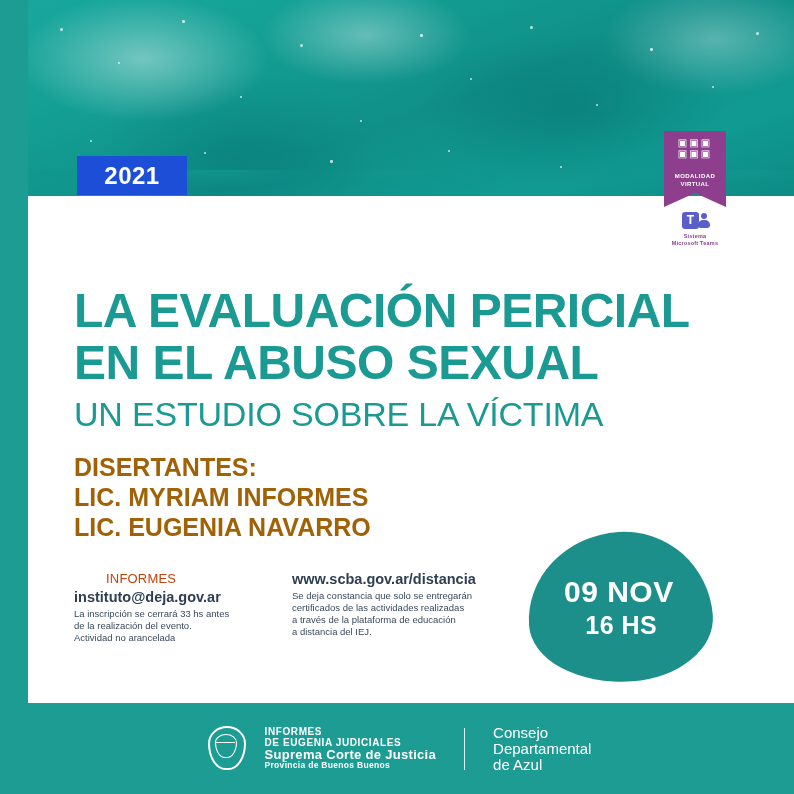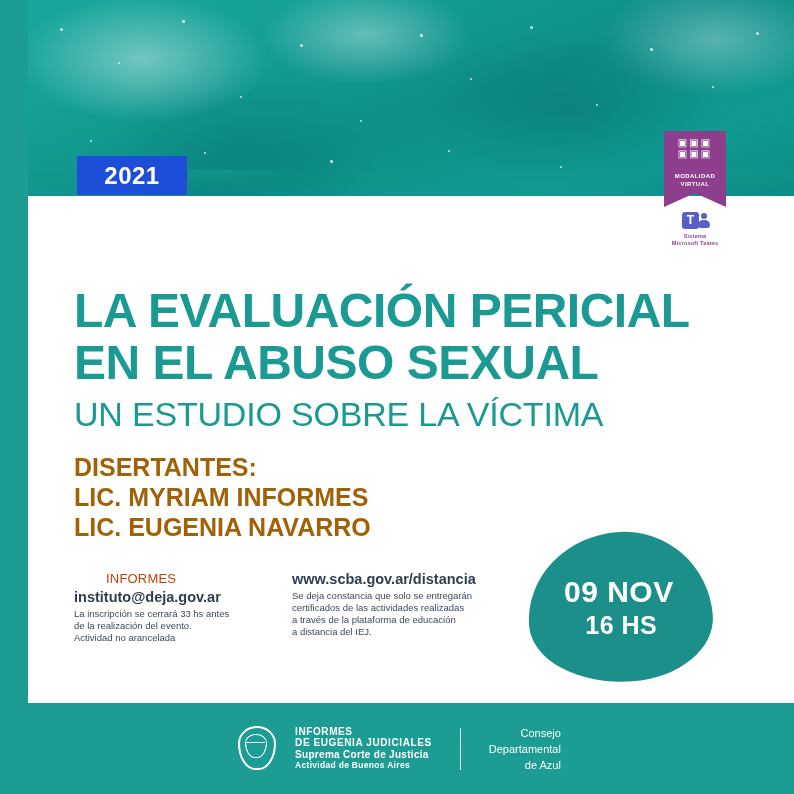--- a/index.html
+++ b/index.html
@@ -308,33 +308,33 @@
     left: 12px; top: 18px;
     width: 20px; height: 1.5px;
     background: #ffffff;
   }
   .inst-text {
     color: #ffffff;
     line-height: 11.5px;
   }
   .inst-l1 { font-size: 10px; font-weight: bold; letter-spacing: 0.6px; }
   .inst-l2 { font-size: 10px; font-weight: bold; letter-spacing: 0.6px; }
-  .inst-l3 { font-size: 10px; font-weight: bold; letter-spacing: 0.3px; margin-top: 0;}
+  .inst-l3 { font-size: 13px; font-weight: bold; letter-spacing: 0.3px; margin-top: 0;}
   .inst-l4 { font-size: 8.5px; font-weight: bold; letter-spacing: 0.3px; }
   .footer-div {
     width: 1px;
     height: 42px;
     background: rgba(255,255,255,0.85);
     margin: 0 10px;
   }
   .council {
     color: #ffffff;
-    font-size: 11px;
+    font-size: 15px;
     line-height: 16px;
-    text-align: right;
+    text-align: left;
   }
 </style>
 </head>
 <body>
 
 <div class="poster">
 
   <div class="top-band">
     <span class="speck" style="left:60px;  top:28px;  width:3px; height:3px;"></span>
     <span class="speck" style="left:118px; top:62px;  width:2px; height:2px;"></span>
@@ -430,21 +430,21 @@
     <div class="footer-inner">
       <div class="crest">
         <div class="crest-shield"></div>
         <div class="crest-inner"></div>
         <div class="crest-bar"></div>
       </div>
       <div class="inst-text">
         <div class="inst-l1">INFORMES</div>
         <div class="inst-l2">DE EUGENIA JUDICIALES</div>
         <div class="inst-l3">Suprema Corte de Justicia</div>
-        <div class="inst-l4">Actividad de Buenos Aires</div>
+        <div class="inst-l4">Provincia de Buenos Buenos</div>
       </div>
       <div class="footer-div"></div>
       <div class="council">
         <div>Consejo</div>
         <div>Departamental</div>
         <div>de Azul</div>
       </div>
     </div>
   </div>
 

